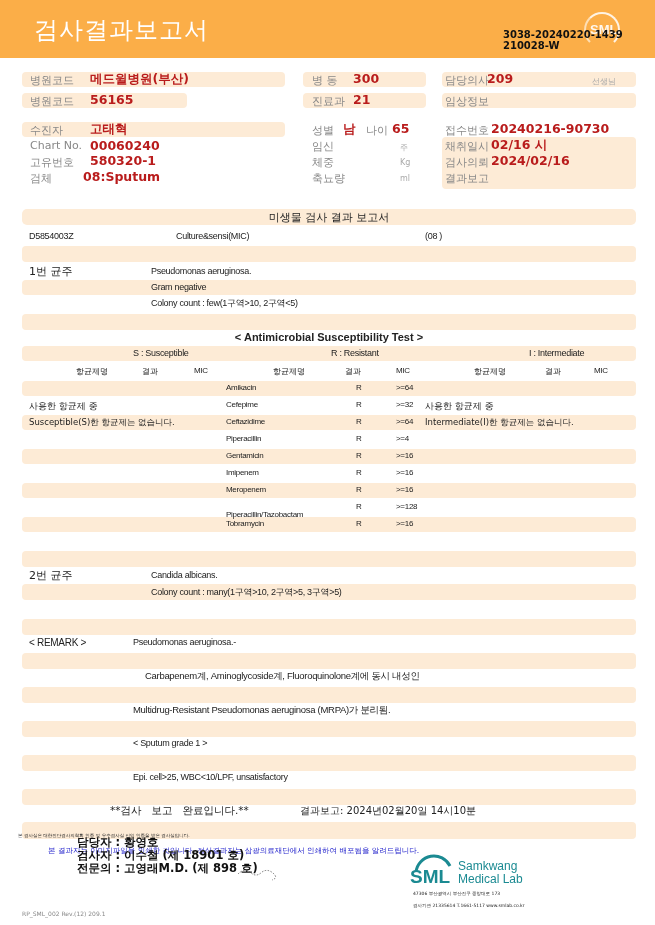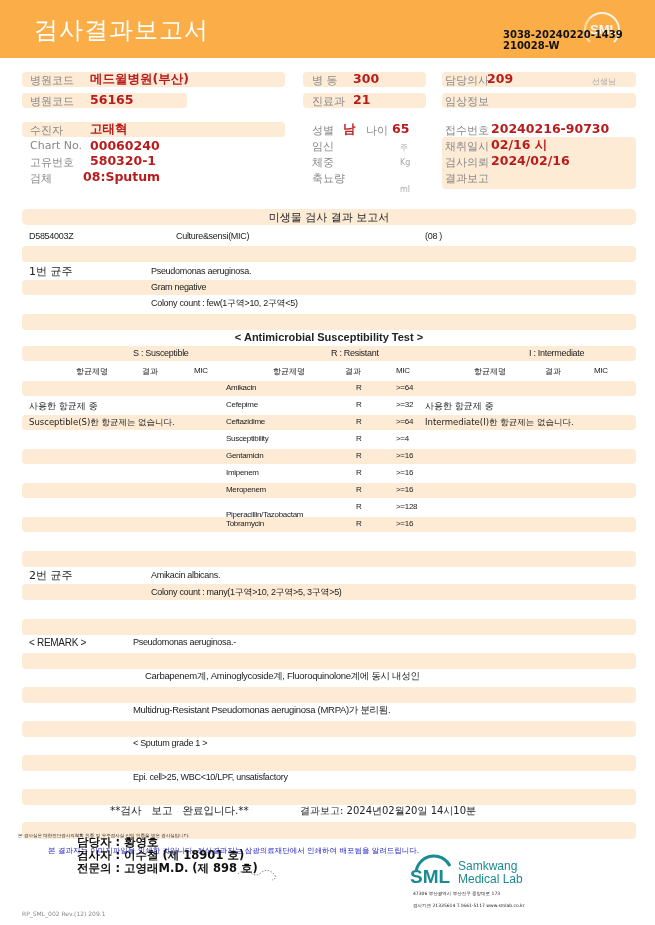--- a/index.html
+++ b/index.html
@@ -64,21 +64,21 @@
 <div class="abs val" style="left:353px;top:92px;">21</div>
 <div class="abs lbl" style="left:312px;top:123px;">성별</div>
 <div class="abs val" style="left:343px;top:121px;">남</div>
 <div class="abs lbl" style="left:366px;top:123px;">나이</div>
 <div class="abs val" style="left:392px;top:121px;">65</div>
 <div class="abs lbl" style="left:312px;top:139px;">임신</div>
 <div class="abs unit" style="left:400px;top:142px;">주</div>
 <div class="abs lbl" style="left:312px;top:155px;">체중</div>
 <div class="abs unit" style="left:400px;top:158px;">Kg</div>
 <div class="abs lbl" style="left:312px;top:171px;">축뇨량</div>
-<div class="abs unit" style="left:400px;top:174px;margin-top:11px;">ml</div>
+<div class="abs unit" style="left:400px;top:174px;">ml</div>
 
 <div class="abs lbl" style="left:445px;top:73px;">담당의사</div>
 <div class="abs val" style="left:487px;top:71px;">209</div>
 <div class="abs unit" style="left:592px;top:76px;">선생님</div>
 <div class="abs lbl" style="left:445px;top:94px;">임상정보</div>
 <div class="abs lbl" style="left:445px;top:123px;">접수번호</div>
 <div class="abs val" style="left:491px;top:121px;">20240216-90730</div>
 <div class="abs lbl" style="left:445px;top:139px;">채취일시</div>
 <div class="abs val" style="left:491px;top:137px;">02/16 시</div>
 <div class="abs lbl" style="left:445px;top:155px;">검사의뢰</div>
@@ -129,21 +129,21 @@
 <div>
   <div class="abs tn" style="left:226px;top:383px;font-size:8px;">Amikacin</div>
   <div class="abs tn" style="left:356px;top:383px;font-size:8px;">R</div>
   <div class="abs tn" style="left:396px;top:383px;font-size:8px;">&gt;=64</div>
   <div class="abs tn" style="left:226px;top:400px;font-size:8px;">Cefepime</div>
   <div class="abs tn" style="left:356px;top:400px;font-size:8px;">R</div>
   <div class="abs tn" style="left:396px;top:400px;font-size:8px;">&gt;=32</div>
   <div class="abs tn" style="left:226px;top:417px;font-size:8px;">Ceftazidime</div>
   <div class="abs tn" style="left:356px;top:417px;font-size:8px;">R</div>
   <div class="abs tn" style="left:396px;top:417px;font-size:8px;">&gt;=64</div>
-  <div class="abs tn" style="left:226px;top:434px;font-size:8px;">Susceptibility</div>
+  <div class="abs tn" style="left:226px;top:434px;font-size:8px;">Piperacillin</div>
   <div class="abs tn" style="left:356px;top:434px;font-size:8px;">R</div>
   <div class="abs tn" style="left:396px;top:434px;font-size:8px;">&gt;=4</div>
   <div class="abs tn" style="left:226px;top:451px;font-size:8px;">Gentamicin</div>
   <div class="abs tn" style="left:356px;top:451px;font-size:8px;">R</div>
   <div class="abs tn" style="left:396px;top:451px;font-size:8px;">&gt;=16</div>
   <div class="abs tn" style="left:226px;top:468px;font-size:8px;">Imipenem</div>
   <div class="abs tn" style="left:356px;top:468px;font-size:8px;">R</div>
   <div class="abs tn" style="left:396px;top:468px;font-size:8px;">&gt;=16</div>
   <div class="abs tn" style="left:226px;top:485px;font-size:8px;">Meropenem</div>
   <div class="abs tn" style="left:356px;top:485px;font-size:8px;">R</div>
@@ -151,21 +151,21 @@
   <div class="abs tn" style="left:226px;top:502px;font-size:8px;margin-top:8px;">Piperacillin/Tazobactam</div>
   <div class="abs tn" style="left:356px;top:502px;font-size:8px;">R</div>
   <div class="abs tn" style="left:396px;top:502px;font-size:8px;">&gt;=128</div>
   <div class="abs tn" style="left:226px;top:519px;font-size:8px;">Tobramycin</div>
   <div class="abs tn" style="left:356px;top:519px;font-size:8px;">R</div>
   <div class="abs tn" style="left:396px;top:519px;font-size:8px;">&gt;=16</div>
 </div>
 
 <div class="band" style="left:22px;top:551px;width:614px;height:16px;"></div>
 <div class="abs ko" style="left:29px;top:568px;">2번 균주</div>
-<div class="abs tn" style="left:151px;top:570px;">Amikacin albicans.</div>
+<div class="abs tn" style="left:151px;top:570px;">Candida albicans.</div>
 <div class="band" style="left:22px;top:584px;width:614px;height:16px;"></div>
 <div class="abs tn" style="left:151px;top:586px;">Colony count : many(1구역&gt;10, 2구역&gt;5, 3구역&gt;5)</div>
 
 <div class="band" style="left:22px;top:619px;width:614px;height:16px;"></div>
 <div class="abs tn10" style="left:29px;top:637px;">&lt; REMARK &gt;</div>
 <div class="abs tn" style="left:133px;top:637px;">Pseudomonas aeruginosa.-</div>
 <div class="band" style="left:22px;top:653px;width:614px;height:16px;"></div>
 <div class="abs tn" style="left:145px;top:670px;font-size:9.5px;">Carbapenem계, Aminoglycoside계, Fluoroquinolone계에 동시 내성인</div>
 <div class="band" style="left:22px;top:687px;width:614px;height:16px;"></div>
 <div class="abs tn" style="left:133px;top:704px;font-size:9.5px;">Multidrug-Resistant Pseudomonas aeruginosa (MRPA)가 분리됨.</div>

